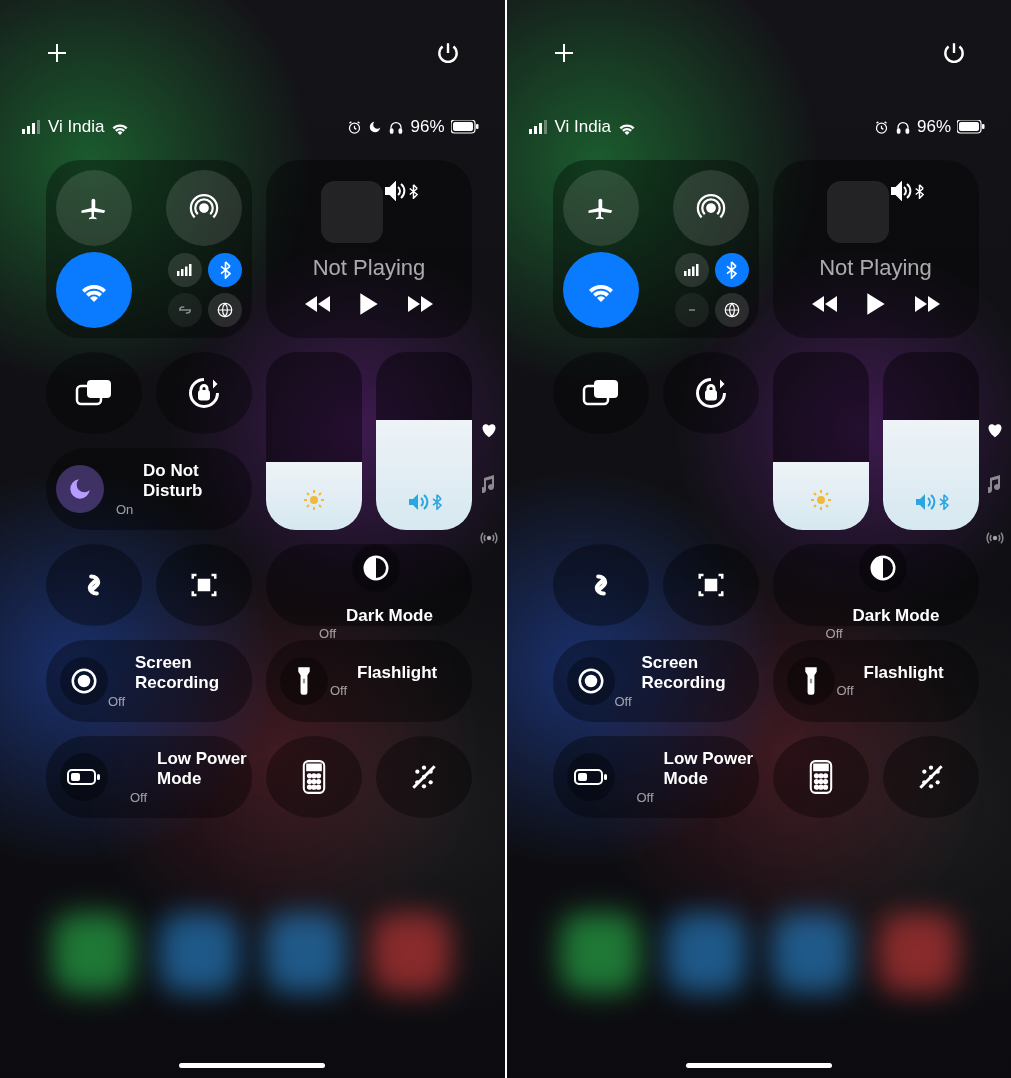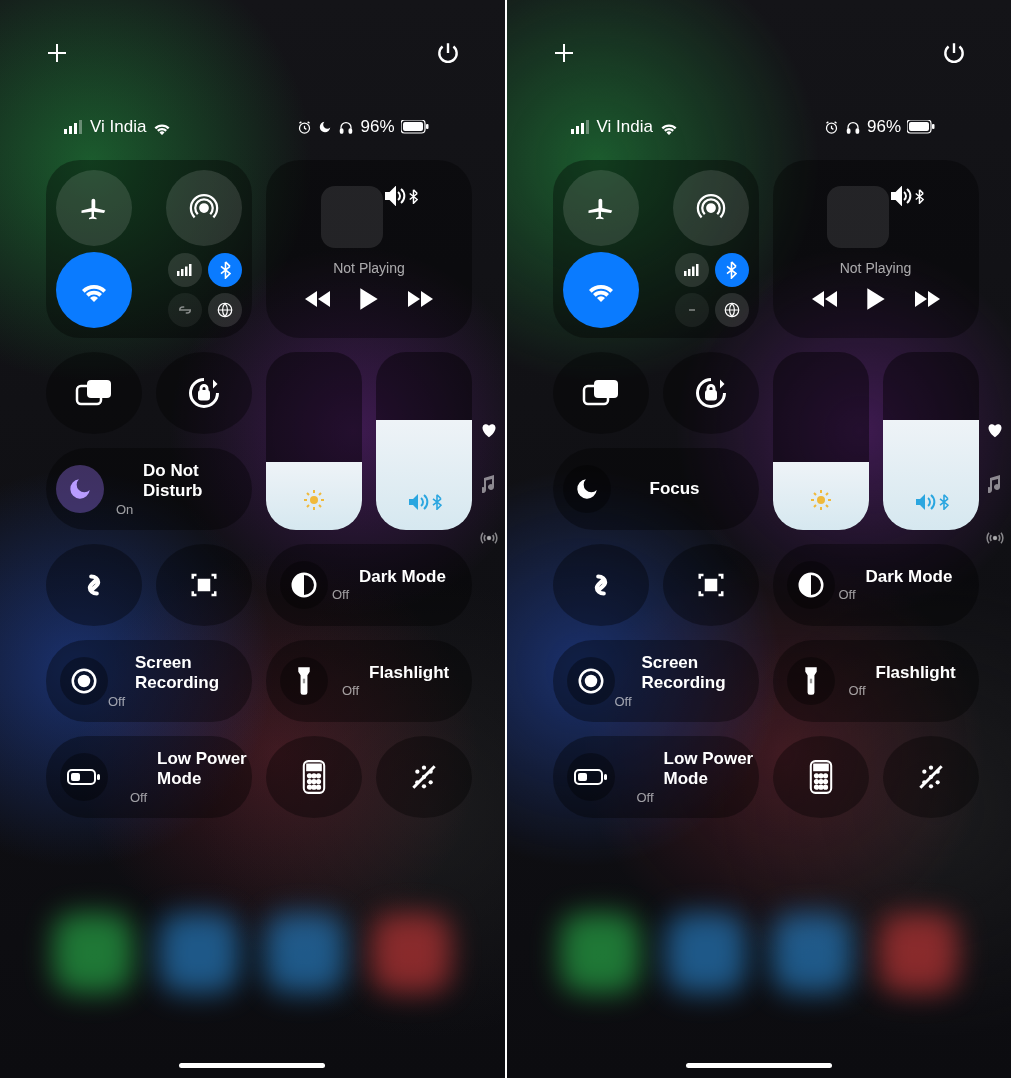--- a/index.html
+++ b/index.html
@@ -42,23 +42,23 @@
     position:absolute; top:28px; left:0; right:0; height:50px;
     display:flex; justify-content:space-between; align-items:center;
     padding:0 36px; color:#fff;
   }
   .icon-btn {
     width:42px; height:42px; display:flex; align-items:center; justify-content:center;
   }
   svg { display:block; }
 
   .status {
-    position:absolute; top:112px; left:0; right:12px; height:30px;
+    position:absolute; top:112px; left:0; right:4px; height:30px;
     display:flex; justify-content:space-between; align-items:center;
-    padding:0 64px; color:#fff; font-size:17px; font-weight:500;
+    padding:0 22px; color:#fff; font-size:17px; font-weight:500;
   }
   .status .cluster { display:flex; align-items:center; gap:6px; }
 
   .cc {
     position:absolute; left:46px; right:30px; top:160px; bottom:140px;
     display:grid;
     grid-template-columns: 96px 96px 96px 96px;
     grid-template-rows: 82px 82px 82px 82px 82px 82px 82px;
     gap:14px;
     color:#fff;
@@ -75,23 +75,23 @@
   
   .conn  { grid-column:1/3; grid-row:1/3; border-radius:34px; padding:10px; display:flex; flex-wrap:wrap; align-content:space-between; justify-content:space-between; }
   .media { grid-column:3/5; grid-row:1/3; border-radius:34px; padding:18px; display:flex; flex-direction:column; }
   .mirror{ grid-column:1; grid-row:3; }
   .lock  { grid-column:2; grid-row:3; }
   .focus { grid-column:1/3; grid-row:4; border-radius:44px; justify-content:flex-start; padding-left:10px; gap:12px; }
   .bright{ grid-column:3; grid-row:3/5; border-radius:30px; background:rgba(0,0,0,.42); overflow:hidden; }
   .vol   { grid-column:4; grid-row:3/5; border-radius:30px; background:rgba(0,0,0,.42); overflow:hidden; }
   .shaz  { grid-column:1; grid-row:5; }
   .qr    { grid-column:2; grid-row:5; }
-  .dark  { grid-column:3/5; grid-row:5; border-radius:40px; justify-content:flex-start; padding-left:14px; gap:4px; }
+  .dark  { grid-column:3/5; grid-row:5; border-radius:40px; justify-content:flex-start; padding-left:14px; gap:14px;flex-direction:column; }
   .rec   { grid-column:1/3; grid-row:6; border-radius:40px; justify-content:flex-start; padding-left:14px; }
-  .flash { grid-column:3/5; grid-row:6; border-radius:40px; justify-content:flex-start; padding-left:14px; gap:14px; }
+  .flash { grid-column:3/5; grid-row:6; border-radius:40px; justify-content:flex-start; padding-left:14px; gap:2px; }
   .lpm   { grid-column:1/3; grid-row:7; border-radius:40px; justify-content:flex-start; padding-left:14px; gap:22px; }
   .calc  { grid-column:3; grid-row:7; }
   .sil   { grid-column:4; grid-row:7; }
 
   .mini {
     width:76px; height:76px; border-radius:50%;
     background:rgba(255,255,255,.12);
     display:flex; align-items:center; justify-content:center;
     flex-shrink:0;
   }
@@ -102,21 +102,21 @@
   .lbl .t { font-size:17px; font-weight:700;margin-left:27px; }
   .lbl .s { font-size:13px; color:rgba(255,255,255,.6); }
 
   .vfill { position:absolute; left:0; right:0; bottom:0; background:linear-gradient(#eef3f7,#d6e8f0); }
   .bright .vfill { height:38%; }
   .vol    .vfill { height:62%; }
   .vcenter { position:absolute; left:0; right:0; bottom:18px; display:flex; justify-content:center; align-items:center; gap:2px; }
 
   .media-top { display:flex; align-items:flex-start; justify-content:space-between; }
   .albumart { width:62px; height:62px; border-radius:14px; background:rgba(255,255,255,.1); }
-  .media-label { font-size:14px; color:rgba(255,255,255,.65); margin-top:12px; }
+  .media-label { font-size:22px; color:rgba(255,255,255,.65); margin-top:12px; }
   .media-ctrl { display:flex; gap:26px; align-items:center; margin-top:10px; }
 
   .sidepage {
     position:absolute; right:6px; top:420px;
     display:flex; flex-direction:column; gap:34px; align-items:center;
     color:rgba(255,255,255,.85);
   }
   .sidepage div { width:20px; height:20px; display:flex; align-items:center; justify-content:center; }
 
   .homebar {
@@ -573,31 +573,20 @@
    </div>
    <div class="tile round lock">
      <svg width="36" height="36" viewBox="0 0 24 24" fill="none" stroke="#fff" stroke-width="2">
           <path d="M12 3a9 9 0 109 9"></path>
           <path d="M18 3l3 3-3 3" fill="#fff" stroke="none"></path>
           <rect x="9" y="11" width="6" height="5" rx="1" fill="#fff"></rect>
           <path d="M10 11V9a2 2 0 014 0v2"></path>
         </svg>
    </div>
 
-   <div class="tile focus">
-     <div class="circ-ico">
-       <svg width="26" height="26" viewBox="0 0 24 24">
-            <path d="M21 13A9 9 0 1111 3a7 7 0 0010 10z" fill="#fff"></path>
-          </svg>
-     </div>
-     <div class="lbl">
-       <span class="t">Focus</span>
-       <span class="s"></span>
-     </div>
-   </div>
 
    <div class="tile bright">
      <div class="vfill"></div>
      <div class="vcenter">
           <svg width="24" height="24" viewBox="0 0 24 24" fill="#f0b93a">
             <circle cx="12" cy="12" r="4"></circle>
             <g stroke="#f0b93a" stroke-width="2">
               <path d="M12 2v3M12 19v3M2 12h3M19 12h3M5 5l2 2M17 17l2 2M19 5l-2 2M5 19l2-2"></path>
             </g>
           </svg>

